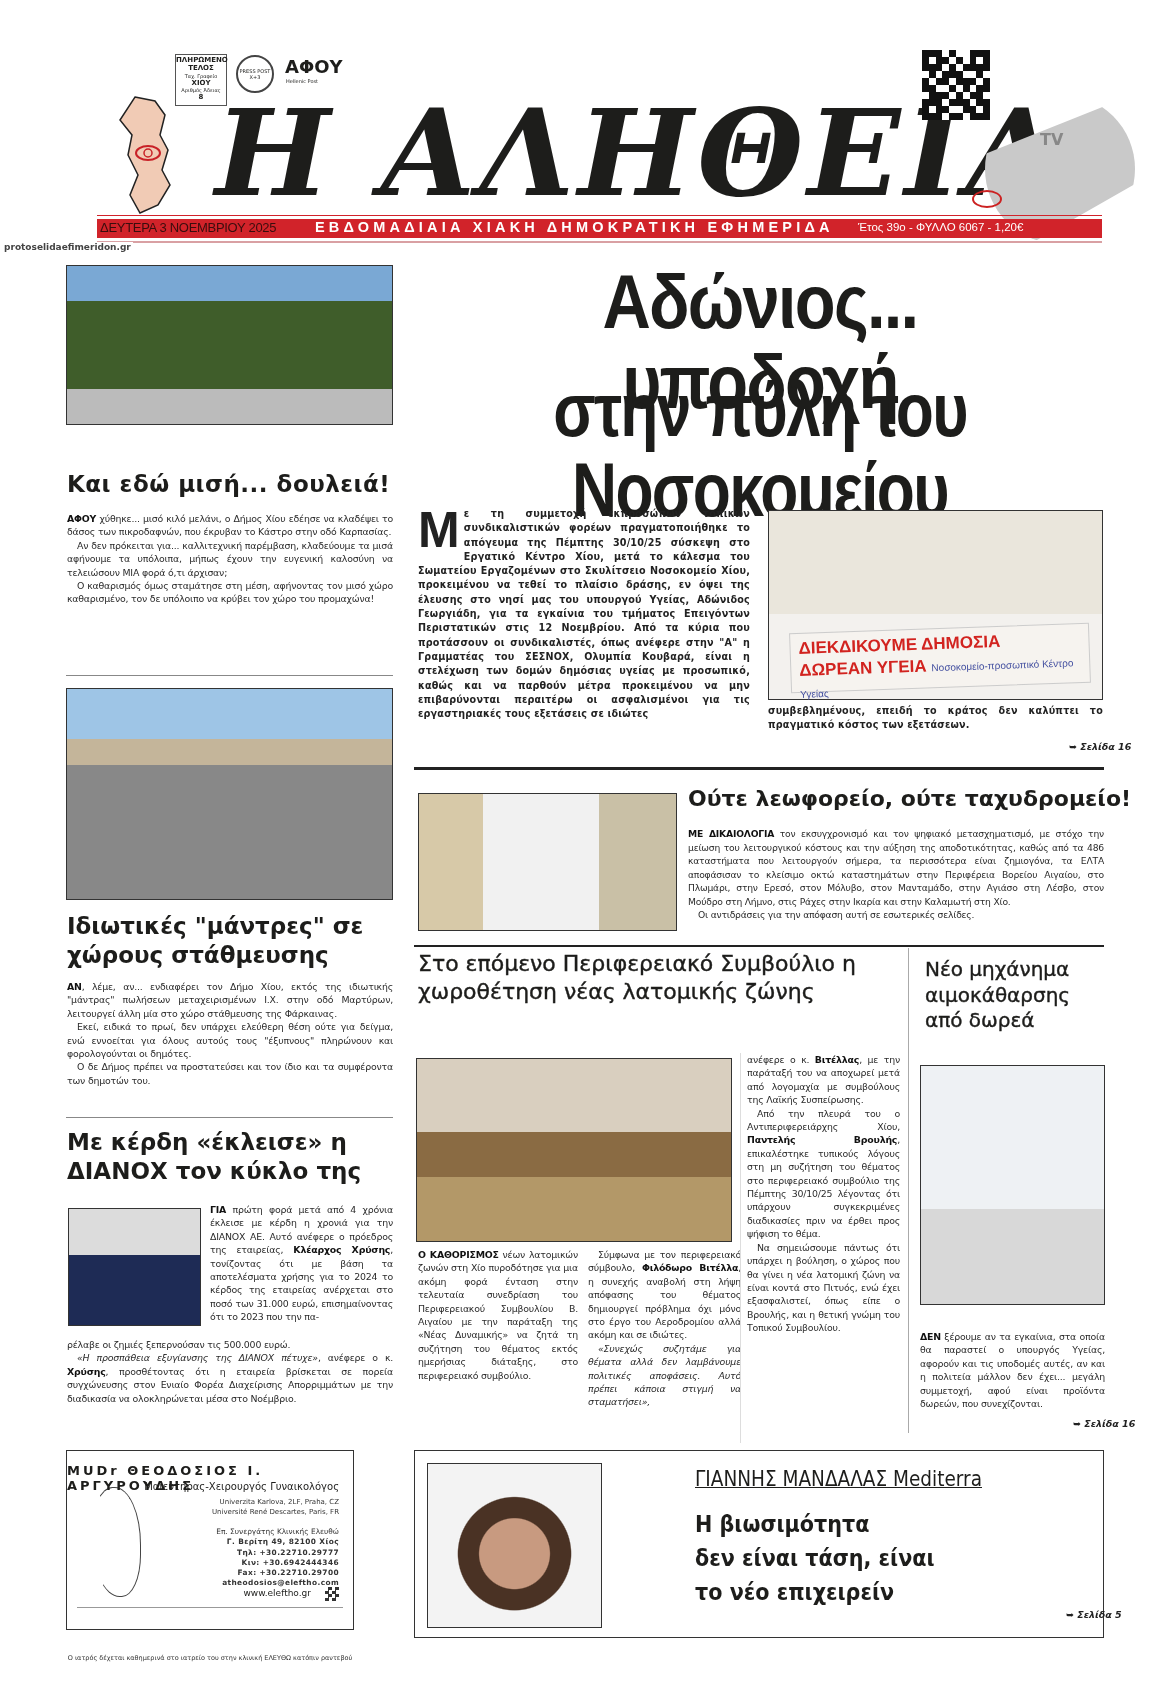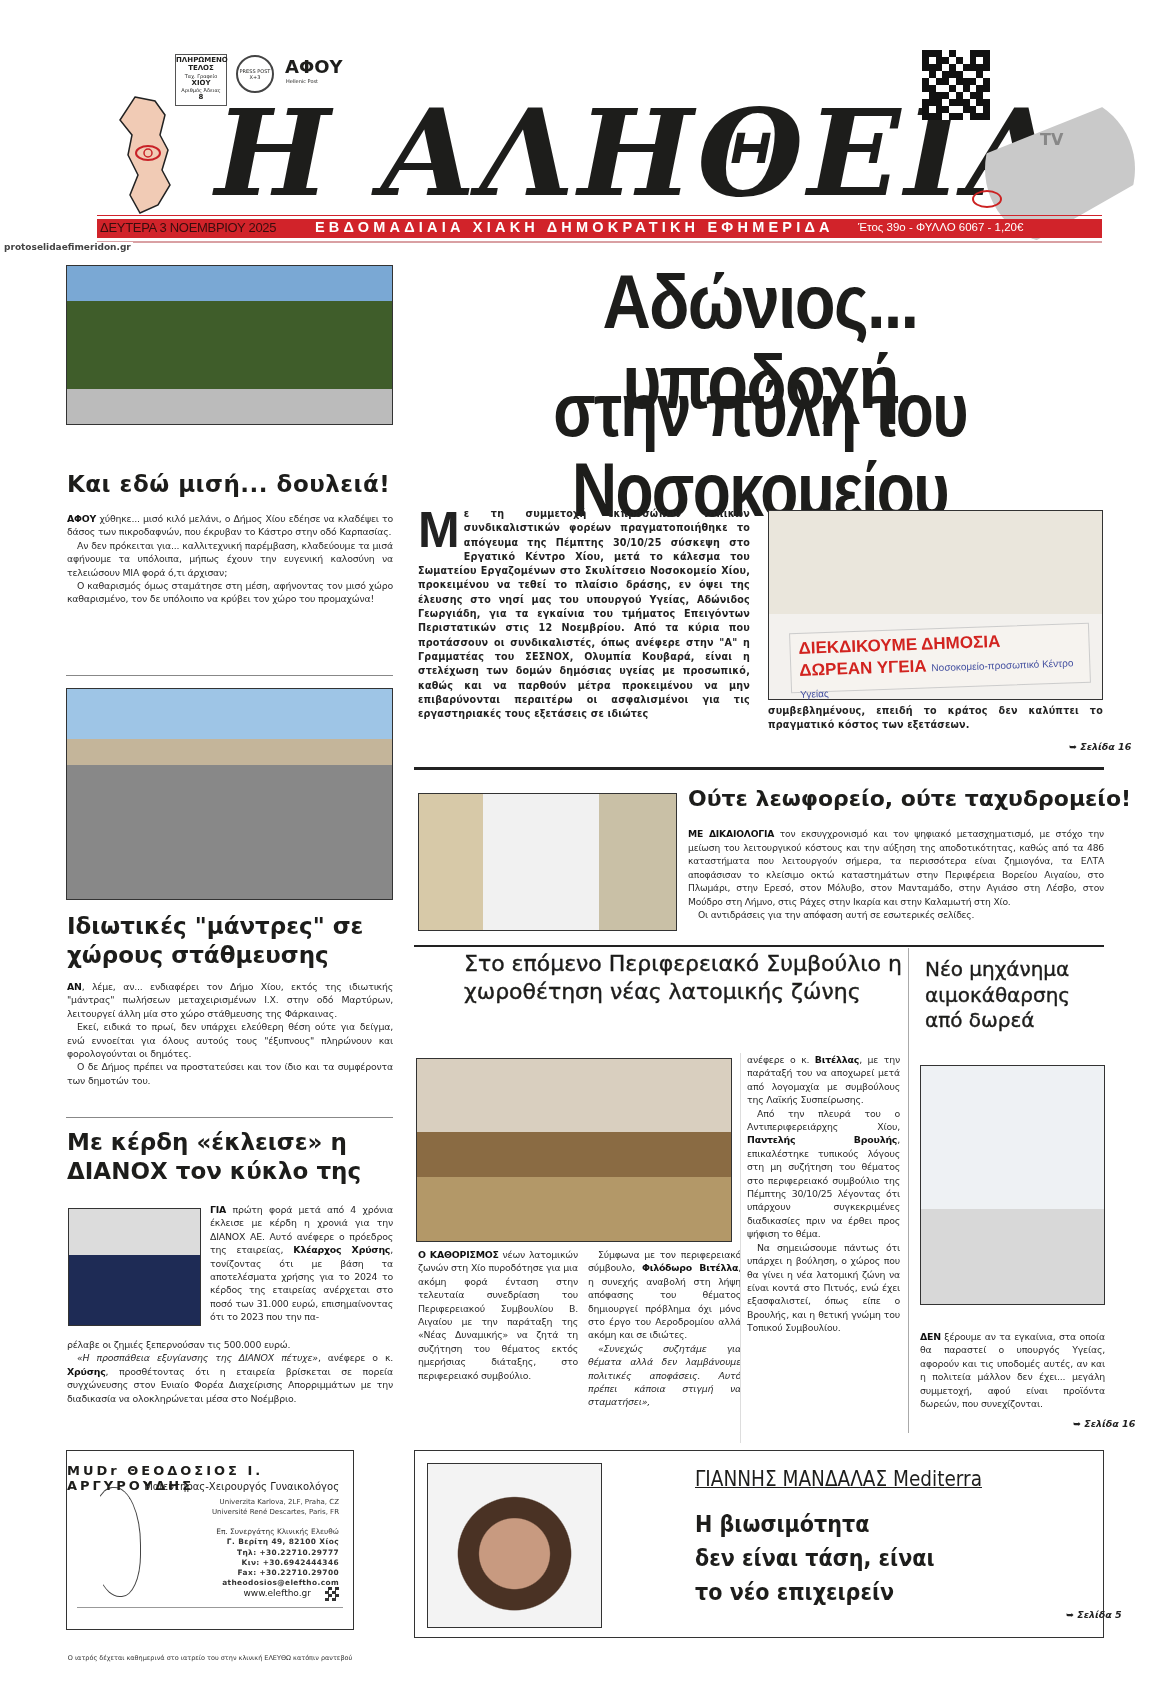--- a/index.html
+++ b/index.html
@@ -277,21 +277,21 @@
 <div class="abs rule r3"></div>
 
 <div class="abs photo ph-post"></div>
 <div class="abs h2 h-leof">Ούτε λεωφορείο, ούτε ταχυδρομείο!</div>
 <div class="abs txt t-leof">
   <p class="first"><b>ΜΕ ΔΙΚΑΙΟΛΟΓΙΑ</b><span> τον εκσυγχρονισμό και τον ψηφιακό μετασχηματισμό, με στόχο την μείωση του λειτουργικού κόστους και την αύξηση της αποδοτικότητας, καθώς από τα 486 καταστήματα που λειτουργούν σήμερα, τα περισσότερα είναι ζημιογόνα, τα ΕΛΤΑ αποφάσισαν το κλείσιμο οκτώ καταστημάτων στην Περιφέρεια Βορείου Αιγαίου, στο Πλωμάρι, στην Ερεσό, στον Μόλυβο, στον Μανταμάδο, στην Αγιάσο στη Λέσβο, στον Μούδρο στη Λήμνο, στις Ράχες στην Ικαρία και στην Καλαμωτή στη Χίο.</span></p>
   <p>Οι αντιδράσεις για την απόφαση αυτή σε εσωτερικές σελίδες.</p>
 </div>
 <div class="abs rule r4"></div>
 
-<div class="abs h2 h-latom" style="width:480px;margin-left:46px;">Στο επόμενο Περιφερειακό Συμβούλιο η χωροθέτηση νέας λατομικής ζώνης</div>
+<div class="abs h2 h-latom" style="width:480px;">Στο επόμενο Περιφερειακό Συμβούλιο η χωροθέτηση νέας λατομικής ζώνης</div>
 <div class="abs photo ph-council"></div>
 <div class="abs txt t-lat1">
   <p class="first"><b>Ο ΚΑΘΟΡΙΣΜΟΣ</b><span> νέων λατομικών ζωνών στη Χίο πυροδότησε για μια ακόμη φορά ένταση στην τελευταία συνεδρίαση του Περιφερειακού Συμβουλίου Β. Αιγαίου με την παράταξη της «Νέας Δυναμικής» να ζητά τη συζήτηση του θέματος εκτός ημερήσιας διάταξης, στο περιφερειακό συμβούλιο.</span></p>
 </div>
 <div class="abs txt t-lat2">
   <p><span>Σύμφωνα με τον περιφερειακό σύμβουλο, </span><b>Φιλόδωρο Βιτέλλα</b><span>, η συνεχής αναβολή στη λήψη απόφασης του θέματος δημιουργεί πρόβλημα όχι μόνο στο έργο του Αεροδρομίου αλλά ακόμη και σε ιδιώτες.</span></p>
   <p><i>«Συνεχώς συζητάμε για θέματα αλλά δεν λαμβάνουμε πολιτικές αποφάσεις. Αυτό πρέπει κάποια στιγμή να σταματήσει»,</i></p>
 </div>
 <div class="abs r-vert2"></div>
 <div class="abs txt t-lat3">

